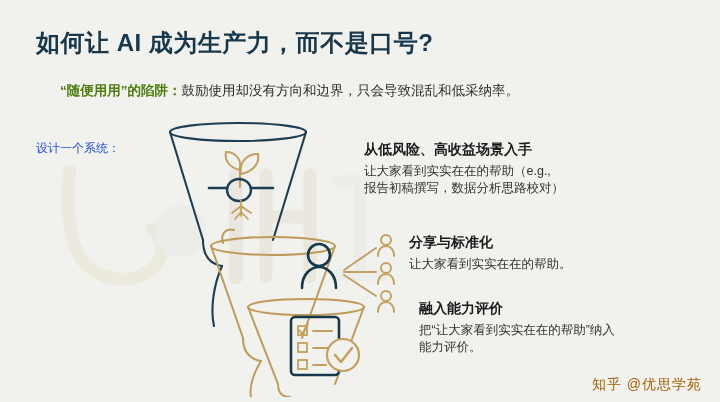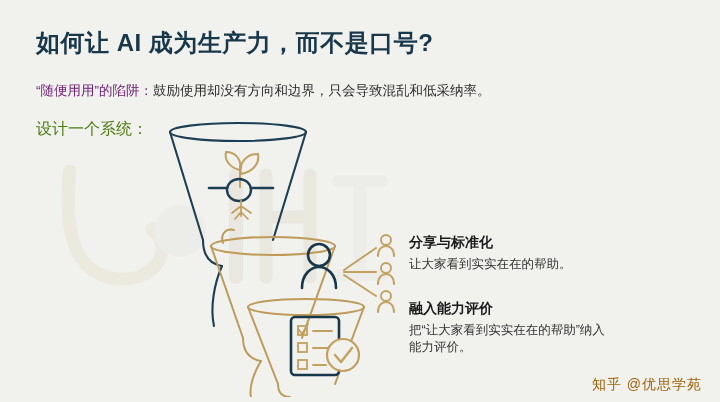--- a/index.html
+++ b/index.html
@@ -21,41 +21,41 @@
   
   .title{
     position:absolute;left:36px;top:27px;
     font-size:24px;font-weight:bold;letter-spacing:.5px;
     color:#17374a;white-space:nowrap;
   }
   .subtitle{
     position:absolute;left:36px;top:82px;
     font-size:13.5px;color:#2b2b2b;white-space:nowrap;
   }
-  .subtitle .b{font-weight:normal;color:#701a75;}
+  .subtitle .b{font-weight:bold;color:#4d7c0f;margin-left:24px;}
   .section-label{
-    position:absolute;left:36px;top:119px;
-    font-size:16px;color:#4d7c0f;white-space:nowrap;
+    position:absolute;left:36px;top:140px;
+    font-size:12px;color:#1d4ed8;white-space:nowrap;
   }
 
   
   .funnel-art{position:absolute;left:110px;top:112px;width:290px;height:285px;}
 
   
   .block{position:absolute;}
   .block .b-title{
     font-size:14px;font-weight:bold;color:#1b1b1b;
     white-space:nowrap;margin:0 0 4px 0;line-height:1.25;
   }
   .block .b-line{
     font-size:12.5px;color:#333333;white-space:nowrap;line-height:1.42;
   }
   #block-1{left:364px;top:141px;}
   #block-2{left:409px;top:235px;font-family:Liberation Mono, monospace;}
-  #block-3{left:409px;top:300px;}
+  #block-3{left:419px;top:300px;}
 
   
   .attribution{
     position:absolute;right:18px;bottom:8px;
     font-size:14px;color:#a16207;letter-spacing:1px;
     white-space:nowrap;
   }
 </style>
 </head>
 <body>
@@ -131,20 +131,25 @@
       <path d="M203 219 L222 219" stroke="#c3a05d" stroke-width="1.8" stroke-linecap="round"></path>
       <rect x="188" y="231" width="9" height="9" fill="none" stroke="#c3a05d" stroke-width="1.8"></rect>
       <path d="M203 236 L222 236" stroke="#c3a05d" stroke-width="1.8" stroke-linecap="round"></path>
       <rect x="188" y="248" width="9" height="9" fill="none" stroke="#c3a05d" stroke-width="1.8"></rect>
       <path d="M203 253 L216 253" stroke="#c3a05d" stroke-width="1.8" stroke-linecap="round"></path>
       <circle cx="233" cy="243" r="16" fill="#f1f1ee" stroke="#c3a05d" stroke-width="2.2"></circle>
       <path d="M225 243 L231 250 L242 236" fill="none" stroke="#c3a05d" stroke-width="2.4" stroke-linecap="round" stroke-linejoin="round"></path>
     </g>
   </svg>
 
+  <div class="block" id="block-1">
+    <div class="b-title">从低风险、高收益场景入手</div>
+    <div class="b-line">让大家看到实实在在的帮助（e.g.,</div>
+    <div class="b-line">报告初稿撰写，数据分析思路校对）</div>
+  </div>
 
   <div class="block" id="block-2">
     <div class="b-title">分享与标准化</div>
     <div class="b-line">让大家看到实实在在的帮助。</div>
   </div>
 
   <div class="block" id="block-3">
     <div class="b-title">融入能力评价</div>
     <div class="b-line">把“让大家看到实实在在的帮助”纳入</div>
     <div class="b-line">能力评价。</div>

